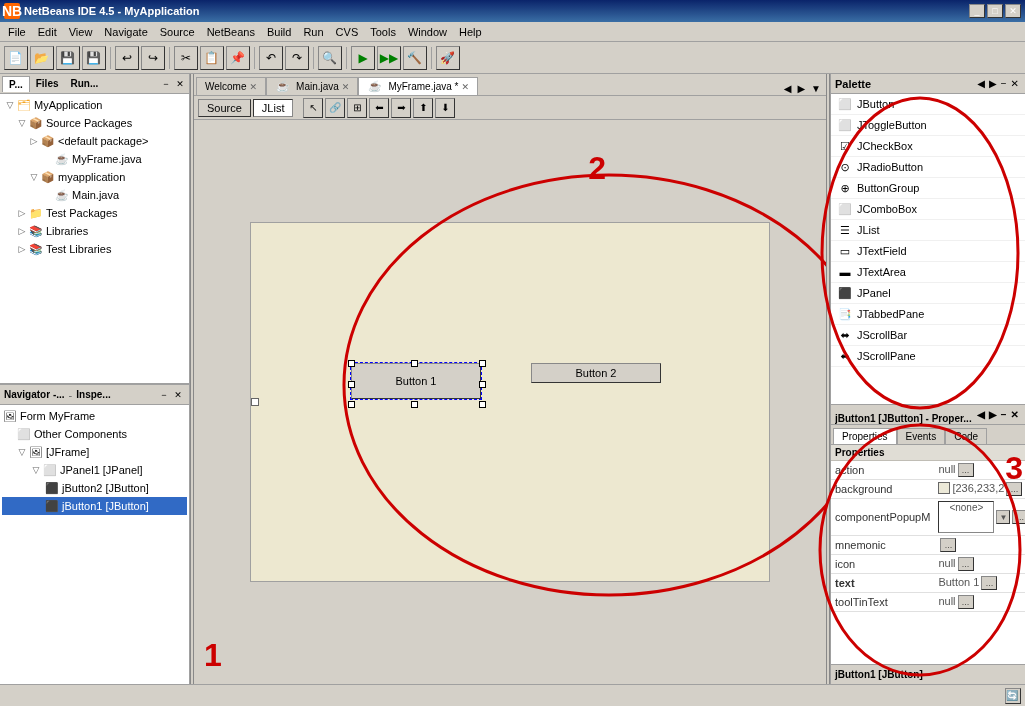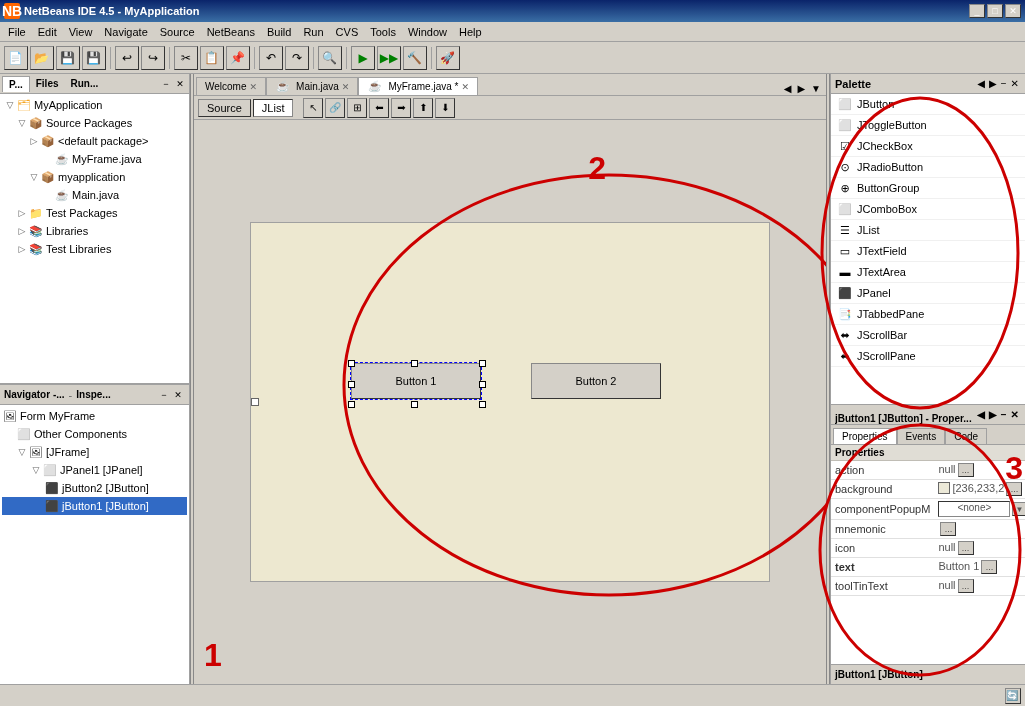--- a/index.html
+++ b/index.html
@@ -309,21 +309,21 @@
       border-left: 1px solid #888;
       border-right: 1px solid #888;
     }
 
     .props-area { overflow-y: auto; height: calc(100% - 40px); position: relative; }
 
     
     .selected-row { background: #316ac5; color: white; }
 
     .combo-field { display: flex; align-items: center; gap: 2px; }
-    .combo-box { background: white; border: 1px inset #888; padding: 0 18px; font-size: 10px; height: 16px; flex: 1; }
+    .combo-box { background: white; border: 1px inset #888; padding: 0 10px; font-size: 10px; height: 32px; flex: 1; }
     .combo-arrow { background: #d4d0c8; border: 1px outset #888; width: 14px; height: 14px; display: flex; align-items: center; justify-content: center; font-size: 8px; cursor: pointer; }
   </style>
 </head>
 <body>
 
 <div id="title-bar">
   <div id="title-bar-left">
     <div id="title-bar-icon">NB</div>
     <span>NetBeans IDE 4.5 - MyApplication</span>
   </div>
@@ -562,21 +562,21 @@
 
         <div style="position:absolute; left:97px; top:137px; width:7px;height:7px;background:#fff;border:1px solid #000;"></div>
         <div style="position:absolute; left:160px; top:137px; width:7px;height:7px;background:#fff;border:1px solid #000;"></div>
         <div style="position:absolute; left:228px; top:137px; width:7px;height:7px;background:#fff;border:1px solid #000;"></div>
         <div style="position:absolute; left:97px; top:158px; width:7px;height:7px;background:#fff;border:1px solid #000;"></div>
         <div style="position:absolute; left:228px; top:158px; width:7px;height:7px;background:#fff;border:1px solid #000;"></div>
         <div style="position:absolute; left:97px; top:178px; width:7px;height:7px;background:#fff;border:1px solid #000;"></div>
         <div style="position:absolute; left:160px; top:178px; width:7px;height:7px;background:#fff;border:1px solid #000;"></div>
         <div style="position:absolute; left:228px; top:178px; width:7px;height:7px;background:#fff;border:1px solid #000;"></div>
 
-        <div class="jbutton" style="left:280px; top:140px; width:130px; height:36px;">
+        <div class="jbutton" style="left:280px; top:140px; width:130px; height:20px;">
           <span>Button 2</span>
         </div>
       </div>
 
       <span class="red-number" style="position:absolute; right:220px; top:30px; font-size:32px; z-index:10;">2</span>
 
       <svg style="position:absolute; left:145px; top:35px; width:590px; height:460px; pointer-events:none; z-index:5;">
         <ellipse cx="270" cy="230" rx="265" ry="210" fill="none" stroke="#cc0000" stroke-width="3"></ellipse>
       </svg>
     </div>

